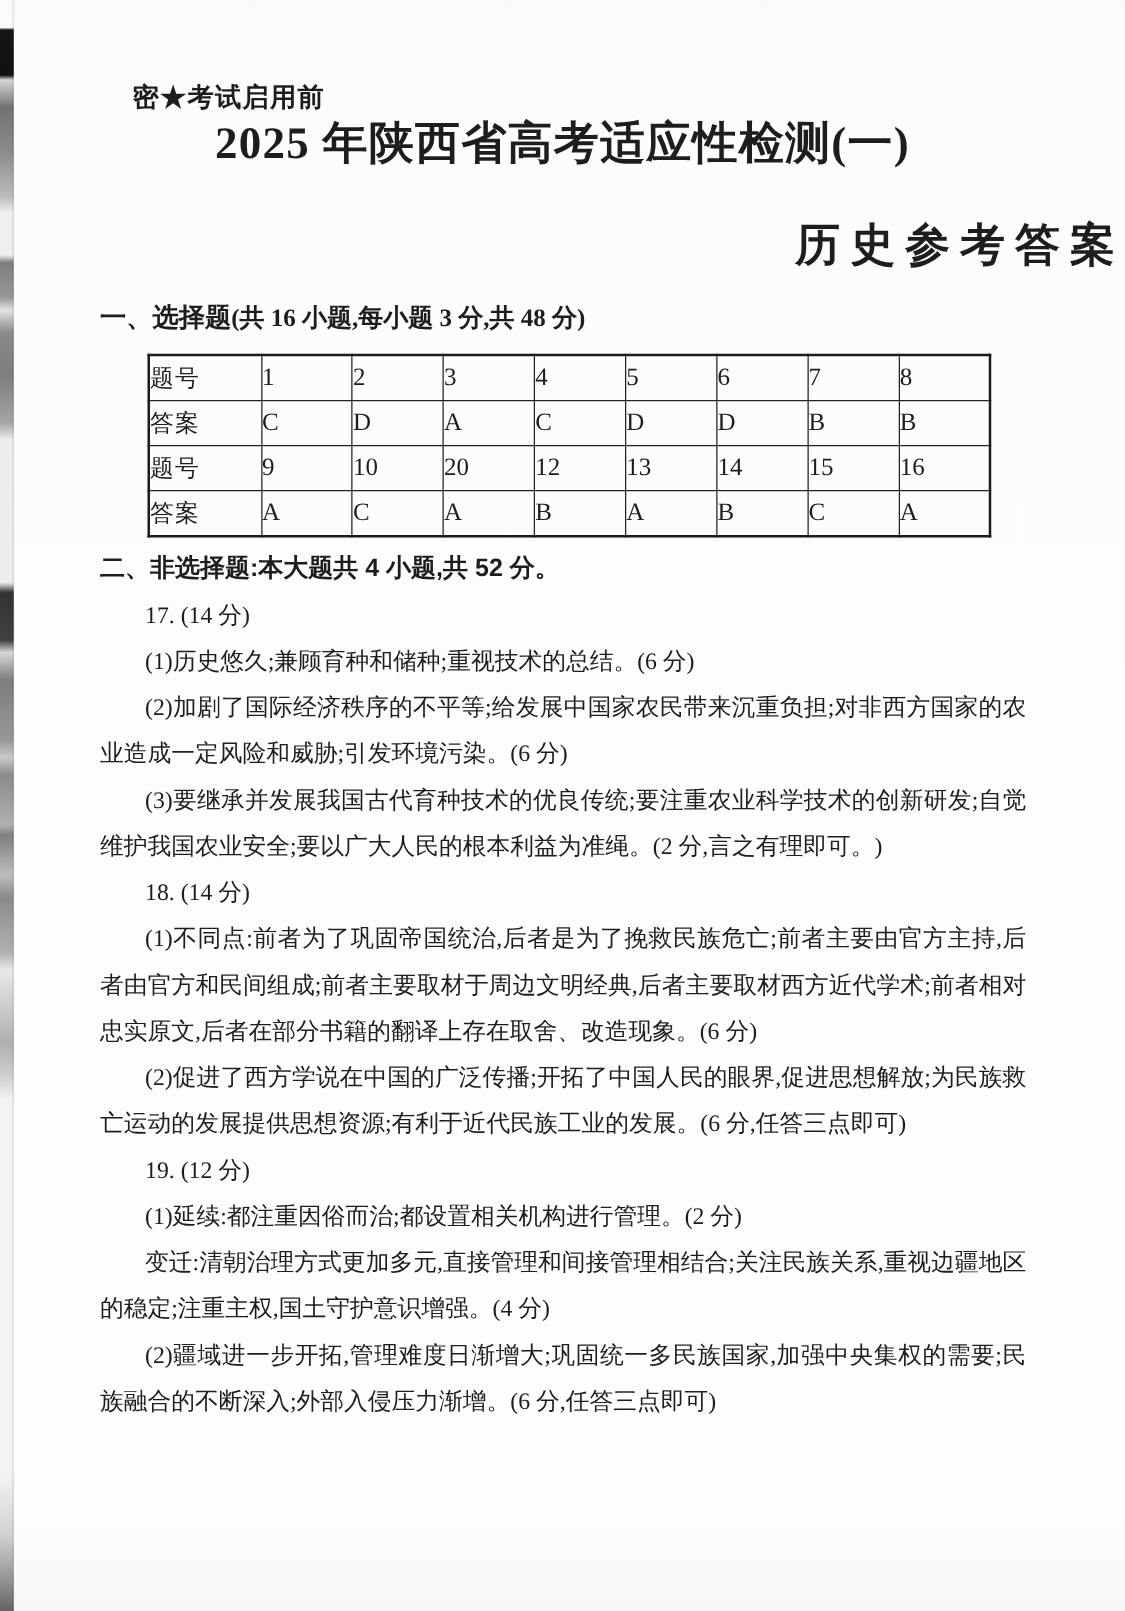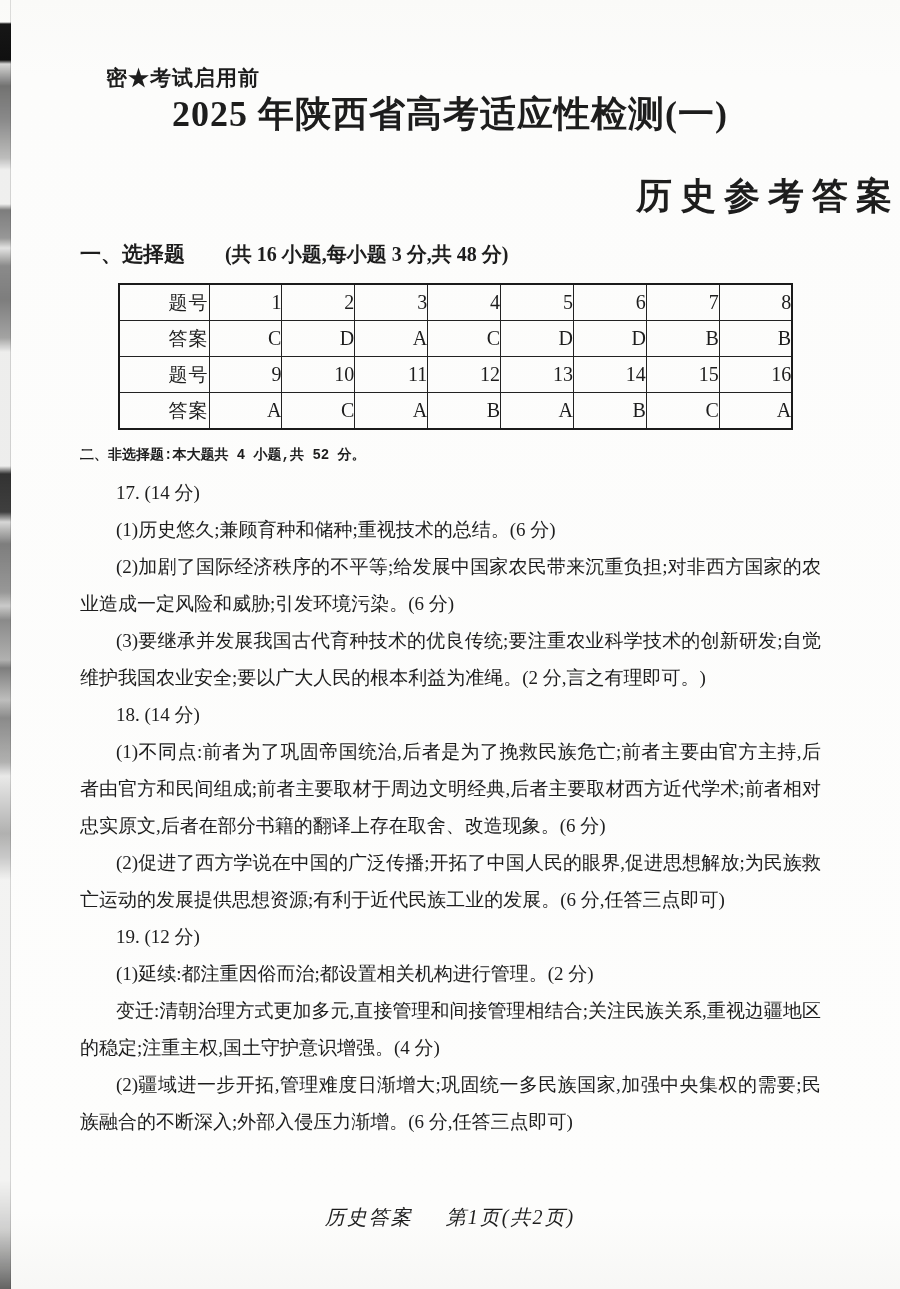--- a/index.html
+++ b/index.html
@@ -59,49 +59,49 @@
     font-weight: bold; font-size: 36px; letter-spacing: 8px;
   }
   .sec1-heading {
     position: absolute; left: 80px; top: 240px; width: 760px;
     font-size: 21px; white-space: nowrap;
   }
   .sec1-heading .hd-label {
     font-family: "Liberation Sans", sans-serif; font-weight: bold;
   }
   .sec1-heading .hd-paren {
-    font-family: "Liberation Serif", serif; font-weight: bold; font-size: 20px; margin-left: 40px;
+    font-family: "Liberation Serif", serif; font-weight: bold; font-size: 20px;
   }
   table.answers {
     position: absolute; left: 118px; top: 283px;
     width: 673px; border-collapse: collapse;
     border: 2px solid #1b1b1b;
     table-layout: fixed;
     background: transparent;
   }
   table.answers td {
     border: 1.5px solid #222;
     height: 35px;
-    text-align: right; vertical-align: middle;
+    text-align: left; vertical-align: middle;
     font-size: 20px; font-family: "Liberation Serif", serif;
     padding: 0;
   }
   table.answers td.label-cell {
     font-family: "Liberation Sans", sans-serif;
     font-size: 19px; letter-spacing: 1px;
   }
   col.c-label { width: 90px; }
   col.c-num   { width: 72.9px; }
   .sec2-flow {
     position: absolute; left: 80px; top: 437px; width: 741px;
     font-size: 19px; line-height: 37px;
   }
   .sec2-heading {
-    font-family: Liberation Mono, monospace;
-    font-weight: bold; font-size: 14px;
+    font-family: Liberation Sans, sans-serif;
+    font-weight: bold; font-size: 20px;
     margin: 0; white-space: nowrap;
   }
   p.body-par {
     margin: 0; text-indent: 36px;
     text-align: justify; text-justify: inter-character;
     font-family: "Liberation Serif", serif;
   }
   .page-footer {
     position: absolute; left: 0; top: 1204px; width: 900px;
     text-align: center; font-size: 20px;
@@ -159,21 +159,21 @@
           <td>C</td>
           <td>D</td>
           <td>D</td>
           <td>B</td>
           <td>B</td>
         </tr>
         <tr>
           <td class="label-cell">题号</td>
           <td>9</td>
           <td>10</td>
-          <td>11</td>
+          <td>20</td>
           <td>12</td>
           <td>13</td>
           <td>14</td>
           <td>15</td>
           <td>16</td>
         </tr>
         <tr>
           <td class="label-cell">答案</td>
           <td>A</td>
           <td>C</td>
@@ -197,18 +197,14 @@
         <p class="body-par">18. (14 分)</p>
         <p class="body-par">(1)不同点:前者为了巩固帝国统治,后者是为了挽救民族危亡;前者主要由官方主持,后者由官方和民间组成;前者主要取材于周边文明经典,后者主要取材西方近代学术;前者相对忠实原文,后者在部分书籍的翻译上存在取舍、改造现象。(6 分)</p>
         <p class="body-par">(2)促进了西方学说在中国的广泛传播;开拓了中国人民的眼界,促进思想解放;为民族救亡运动的发展提供思想资源;有利于近代民族工业的发展。(6 分,任答三点即可)</p>
         <p class="body-par">19. (12 分)</p>
         <p class="body-par">(1)延续:都注重因俗而治;都设置相关机构进行管理。(2 分)</p>
         <p class="body-par">变迁:清朝治理方式更加多元,直接管理和间接管理相结合;关注民族关系,重视边疆地区的稳定;注重主权,国土守护意识增强。(4 分)</p>
         <p class="body-par">(2)疆域进一步开拓,管理难度日渐增大;巩固统一多民族国家,加强中央集权的需要;民族融合的不断深入;外部入侵压力渐增。(6 分,任答三点即可)</p>
       </div>
   </div>
 
-  <div class="page-footer">
-    <span class="f-left">历史答案</span>
-    <span class="f-right">第1页(共2页)</span>
-  </div>
 
 </div>
 
 </body></html>

